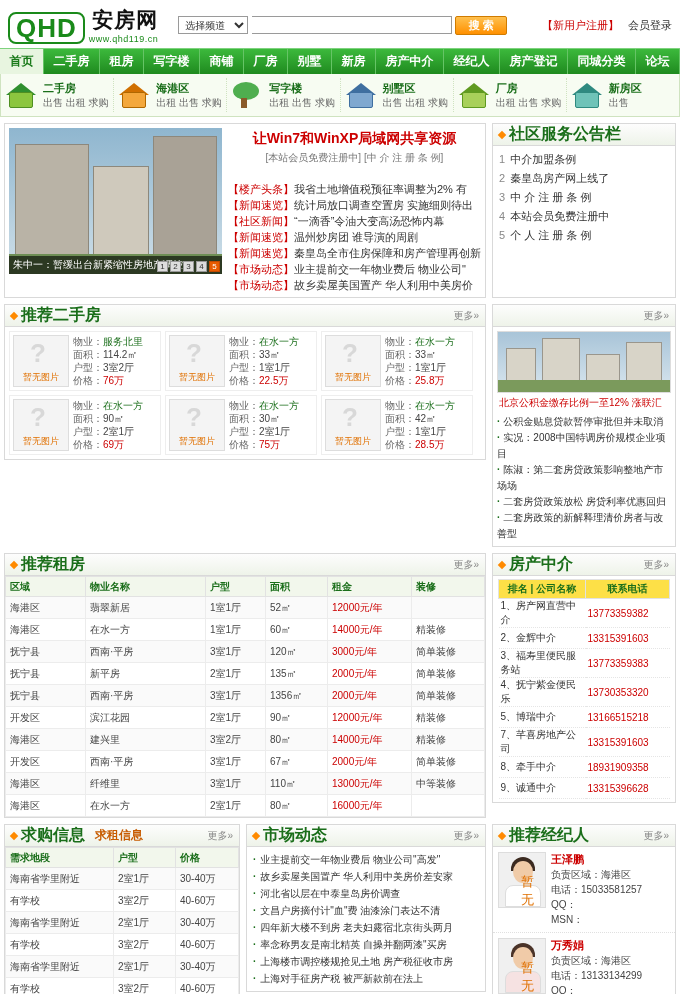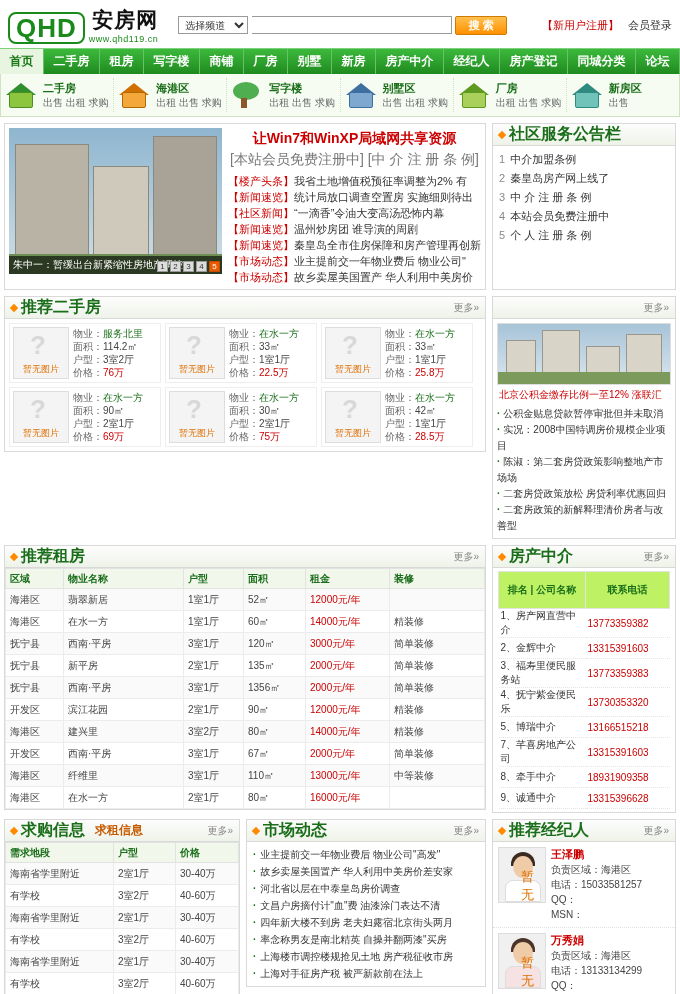--- a/index.html
+++ b/index.html
@@ -104,21 +104,21 @@
   .fimg .cap {
     position: absolute; left: 0; right: 0; bottom: 0; height: 18px; background: rgba(0,0,0,.6);
     color: #fff; font-size: 10px; display: flex; align-items: center; padding: 0 4px;
   }
   .dots { position: absolute; right: 2px; bottom: 2px; display: flex; gap: 2px; }
   .dot { width: 11px; height: 11px; background: #ddd; border: 1px solid #999; color: #333;
          font-size: 8px; line-height: 9px; text-align: center; cursor: pointer; }
   .dot.on { background: #e85b00; color: #fff; border-color: #c04a00; }
   .fnews { flex: 1; }
   .fnews .headline { text-align: center; font-size: 14px; font-weight: bold; color: #c00; margin: 2px 0 3px 0; }
-  .fnews .sub { text-align: center; font-size: 14px; color: #777; margin-bottom: 4px; }
+  .fnews .sub { text-align: center; font-size: 10px; color: #777; margin-bottom: 16px; }
   .fnews ul { list-style: none; margin: 0; padding: 0; }
   .fnews li { font-size: 11px; line-height: 16px; white-space: nowrap; overflow: hidden; }
   .fnews li .tag { color: #c00; }
   .fnews li .lk { color: #333; }
 
   
   .notice { padding: 4px 6px; }
   .notice li { list-style: none; font-size: 11px; line-height: 19px; color: #333; display: flex; gap: 5px; }
   .notice ul { margin: 0; padding: 0; }
   .notice .n { color: #888; }
@@ -144,21 +144,21 @@
     border: 1px solid #e2e2e2; height: 20px; padding: 0 4px; text-align: left;
   }
   .tb td { border: 1px solid #ececec; height: 22px; padding: 0 4px; font-size: 10px; color: #444; }
   .tb td.money { color: #c00; }
   .tb tr:nth-child(even) td { background: #fafafa; }
 
   
   .agency { padding: 3px 5px; }
   .agency table td { font-size: 10px; height: 21px; border-bottom: 1px dotted #e5e5e5; padding: 0 2px; }
   .agency .tel { color: #c00; }
-  .agency th { font-size: 10px; color: #1a6e1a; background: #bef264; border: 1px solid #e2e2e2; height: 37px; }
+  .agency th { font-size: 10px; color: #1a6e1a; background: #fde047; border: 1px solid #e2e2e2; height: 19px; }
 
   
   .rnews { padding: 4px; }
   .rimg { width: 174px; height: 62px; position: relative; border: 1px solid #ddd; overflow: hidden; }
   .rimg .sky2 { position: absolute; inset: 0; background: linear-gradient(#a8c4d8, #d9e6ee); }
   .rimg .blk { position: absolute; bottom: 10px; background: #d8d4c8; border: 1px solid #9a968c; }
   .rimg .gr { position: absolute; left: 0; right: 0; bottom: 0; height: 12px; background: #7b9a5c; }
   .rcap { font-size: 10px; color: #c00; line-height: 14px; padding: 3px 2px 0 2px; }
   .rlist { list-style: none; margin: 4px 0 0 0; padding: 0; }
   .rlist li { font-size: 10px; line-height: 16px; color: #333; }
@@ -475,21 +475,21 @@
     <div class="col-left">
       <div class="panel">
         <div class="panel-hd">
           <span class="bullet"></span>
           <span class="t">推荐租房</span>
           <span class="more">更多»</span>
         </div>
         <table class="tb">
           <tbody>
               <tr>
-            <th style="width:58px">区域</th>
+            <th style="width:80px">区域</th>
             <th style="width:120px">物业名称</th>
             <th style="width:60px">户型</th>
             <th style="width:62px">面积</th>
             <th style="width:84px">租金</th>
             <th>装修</th>
           </tr>
           <tr>
                 <td class="area">海港区</td>
                 <td>翡翠新居</td>
                 <td>1室1厅</td>

